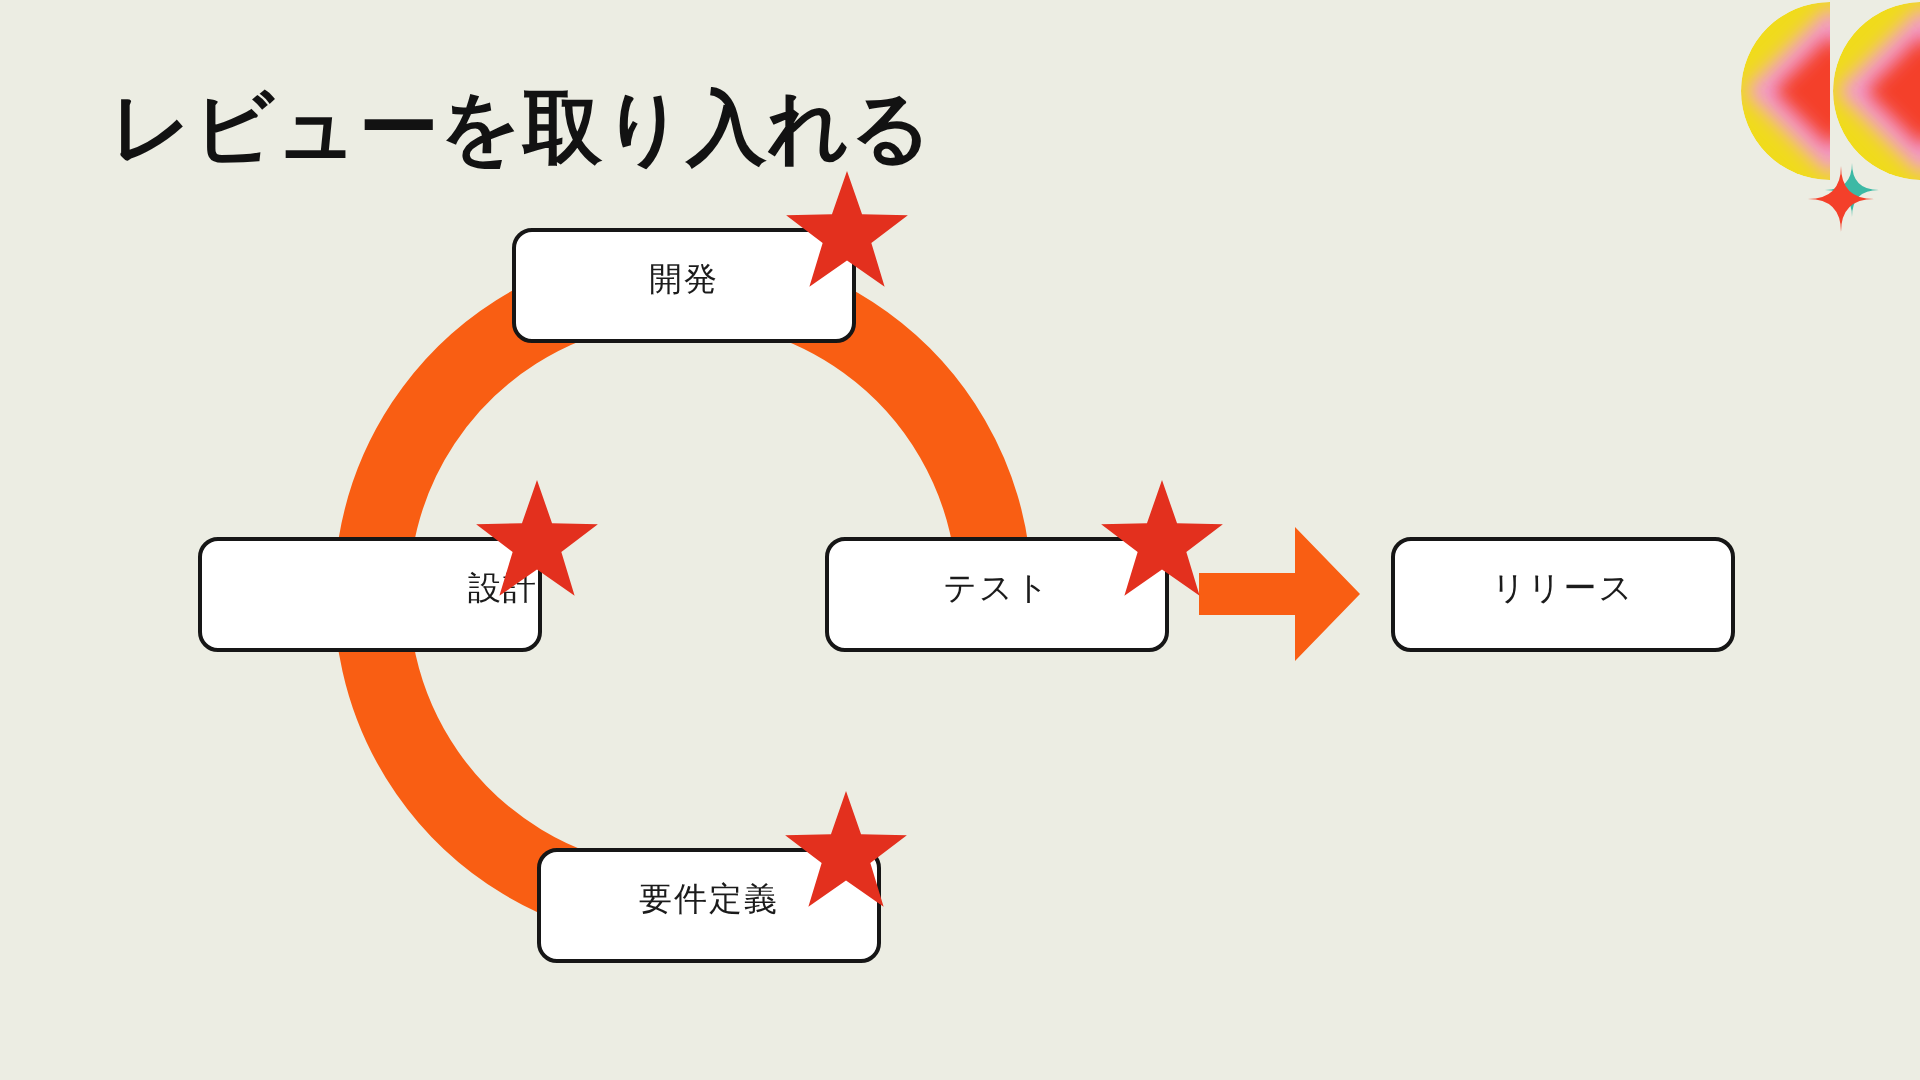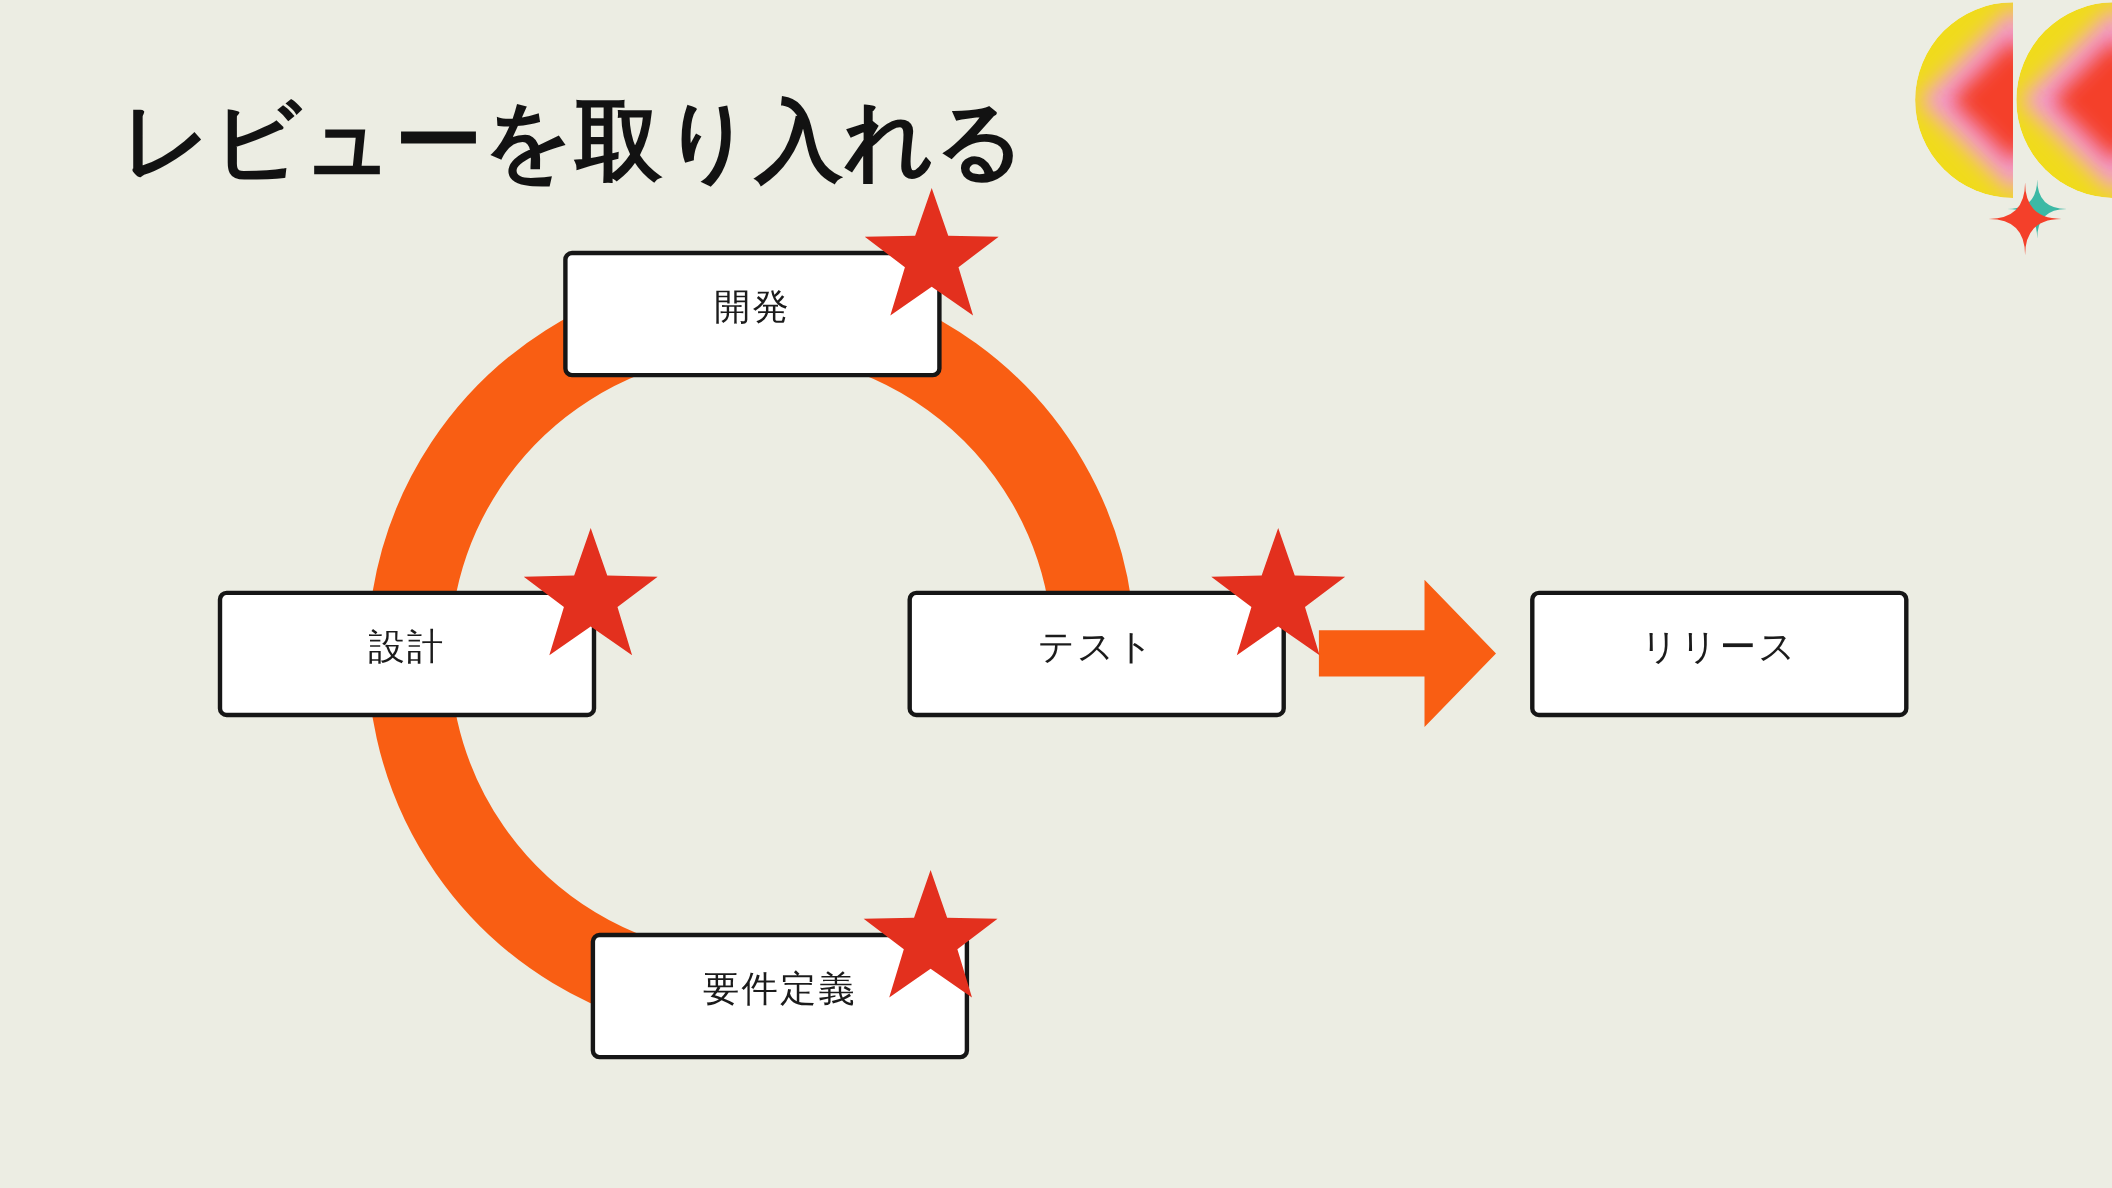--- a/index.html
+++ b/index.html
@@ -8,27 +8,27 @@
     background:#ECEDE3;font-family:"DejaVu Sans","Liberation Sans",sans-serif;
   }
   .layer{position:absolute;left:0;top:0;}
   .slide-title{
     position:absolute;left:110px;top:84px;
     font-size:80px;font-weight:900;color:#121212;letter-spacing:1px;line-height:1.1;
     white-space:nowrap;
   }
   .step-box{
     position:absolute;width:344px;height:115px;box-sizing:border-box;
-    background:#FFFFFF;border:4px solid #161616;border-radius:8px;
+    background:#FFFFFF;border:4px solid #161616;border-radius:20px;
     display:flex;align-items:center;justify-content:center;padding-bottom:12px;
     z-index:2;
   }
   .step-box span{font-size:33px;color:#1b1b1b;letter-spacing:2px;}
   .box-dev{left:512px;top:228px;}
-  .box-design{left:198px;top:537px;}
+  .box-design{left:198px;top:537px;justify-content:flex-end;}
   .box-test{left:825px;top:537px;font-family:Liberation Mono, monospace;}
   .box-req{left:505px;top:848px;margin-left:32px;}
   .box-release{left:1391px;top:537px;text-align:right;}
   .star{position:absolute;width:140px;height:140px;z-index:3;}
   .star-dev{left:777px;top:165px;}
   .star-design{left:467px;top:474px;}
   .star-test{left:1092px;top:474px;}
   .star-req{left:776px;top:785px;}
   .ring-svg{z-index:1;}
   .arrow-svg{z-index:2;}

